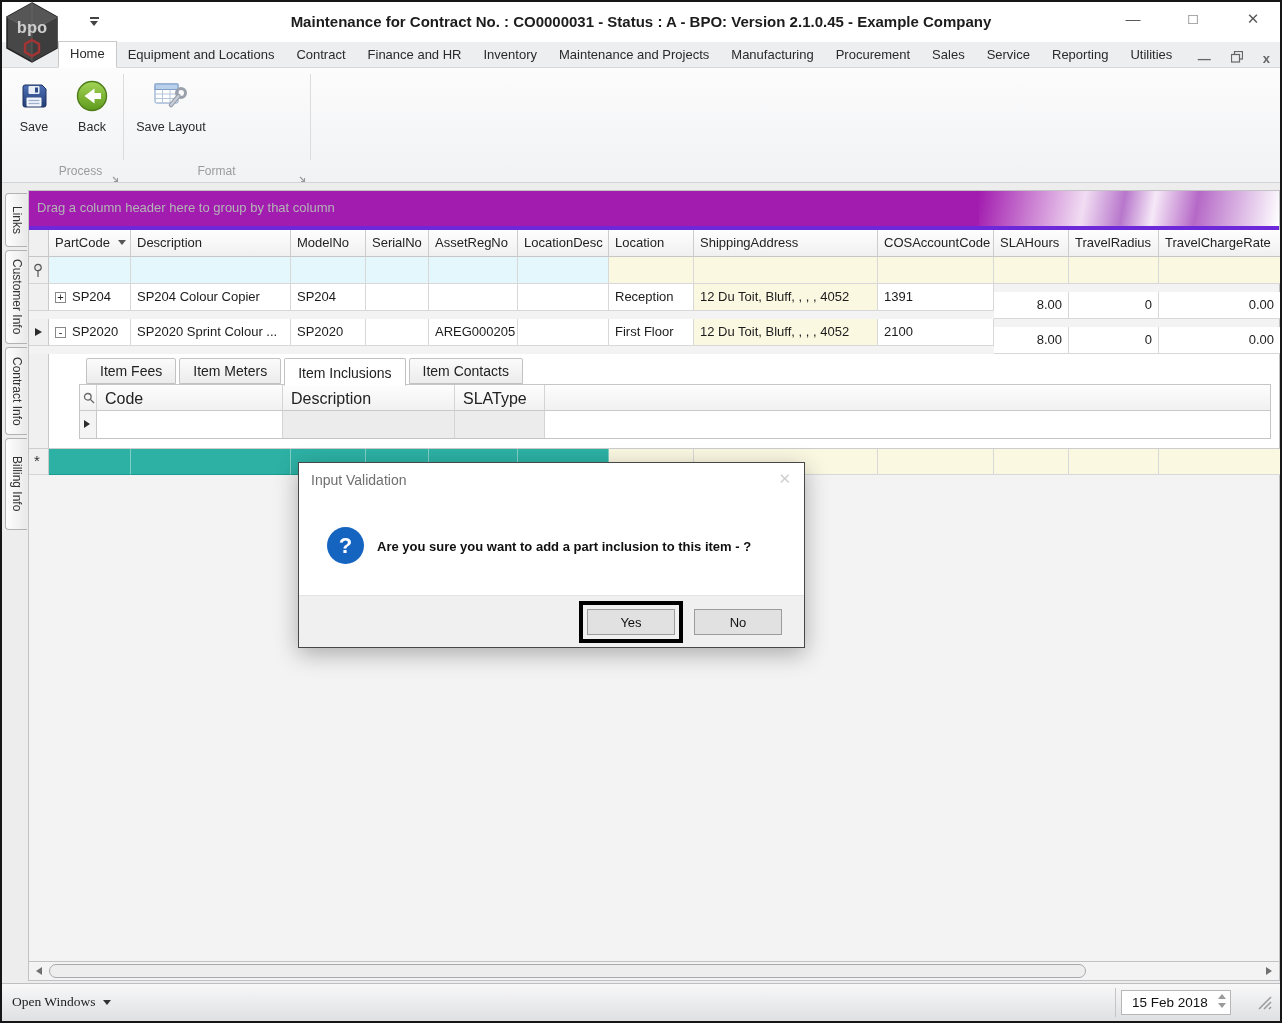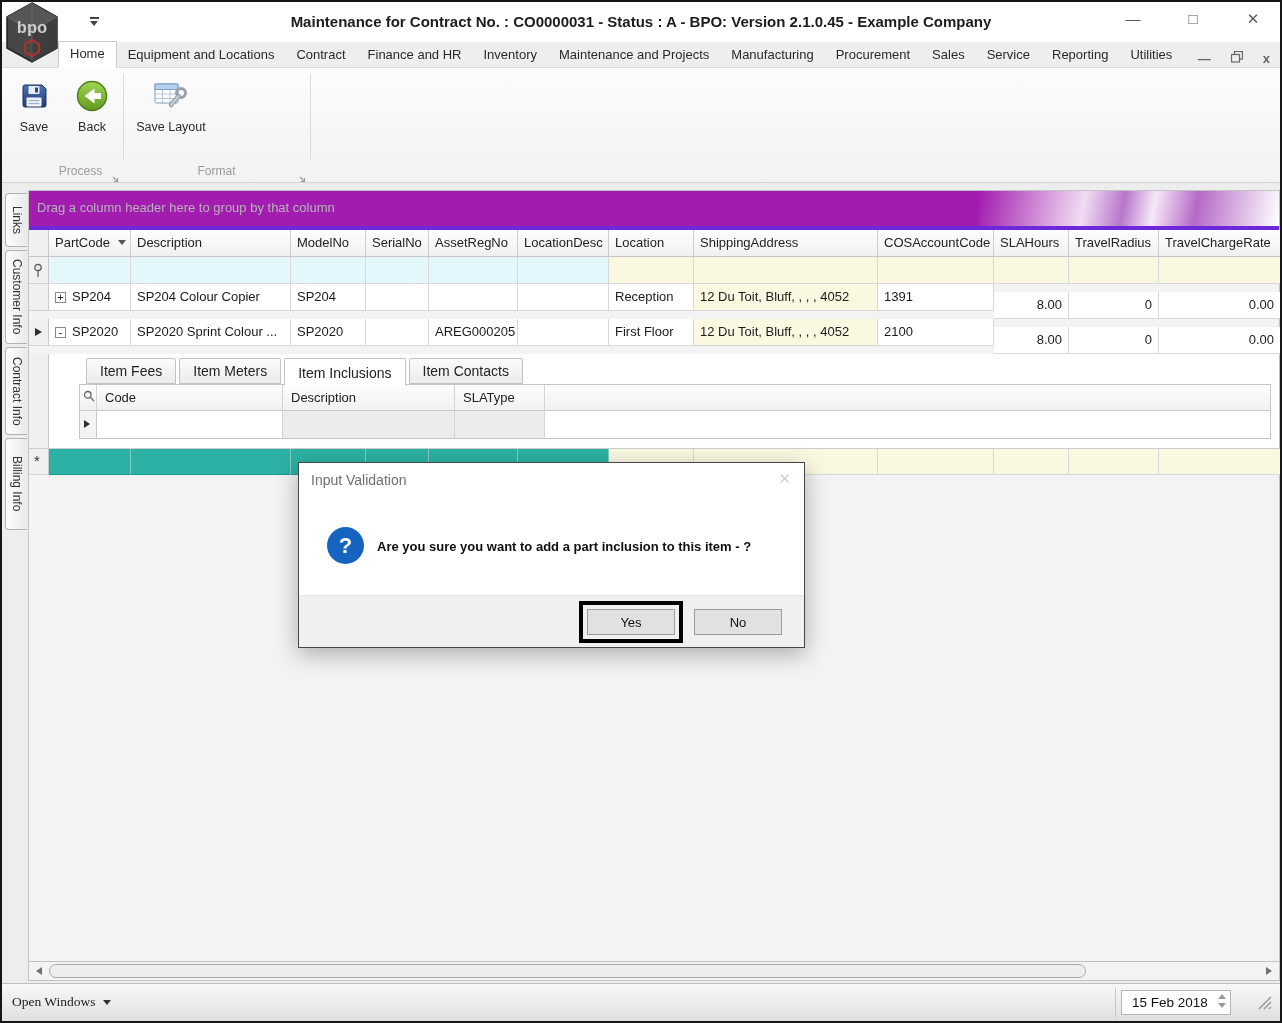--- a/index.html
+++ b/index.html
@@ -72,21 +72,21 @@
 
   
   .detail{height:94px;position:relative;background:#fff;border-bottom:1px solid #cdcdcd;}
   .detail .dind{position:absolute;left:0;top:0;bottom:0;width:20px;background:#f0f0f1;border-right:1px solid #c9c9c9;box-sizing:border-box;}
   .dtabs{position:absolute;left:57px;top:4px;display:flex;align-items:flex-end;height:26px;z-index:2;}
   .dtab{padding:4px 13px 4px 13px;font-size:14px;color:#222;background:linear-gradient(#fbfbfb,#ececed);
         border:1px solid #c2c2c2;margin-right:3px;border-radius:2px 2px 0 0;white-space:nowrap;}
   .dtab.active{background:#fff;border-bottom:1px solid #fff;padding-top:6px;margin-bottom:-1px;position:relative;top:1px;}
   .dgrid{position:absolute;left:50px;top:30px;right:8px;background:#fff;border:1px solid #c5c5c5;box-sizing:border-box;}
   .dhead,.drow{display:flex;}
-  .dcell{box-sizing:border-box;height:26px;padding:5px 8px 0 8px;font-size:13px;border-right:1px solid #d4d4d4;white-space:nowrap;overflow:hidden;}
+  .dcell{box-sizing:border-box;height:26px;padding:5px 8px 0 8px;font-size:16px;border-right:1px solid #d4d4d4;white-space:nowrap;overflow:hidden;}
   .dh{background:linear-gradient(#fdfdfd,#f1f1f2);border-bottom:1px solid #c9c9c9;color:#222;}
   .dico{width:17px;min-width:17px;padding:5px 0 0 3px;}
   .d-code{width:186px;min-width:186px}.d-desc{width:172px;min-width:172px}.d-sla{width:90px;min-width:90px}
   .dfill{flex:1;border-right:none;}
   .drow .dcell{height:27px;border-bottom:none;}
   .dgray{background:#ececec;}
   .drow .dico{position:relative;background:#f4f4f5;border-right:1px solid #c9c9c9;}
   .drow-arrow{position:absolute;left:4px;top:9px;width:0;height:0;border-left:6px solid #2b2b2b;border-top:4px solid transparent;border-bottom:4px solid transparent;}
 
   

